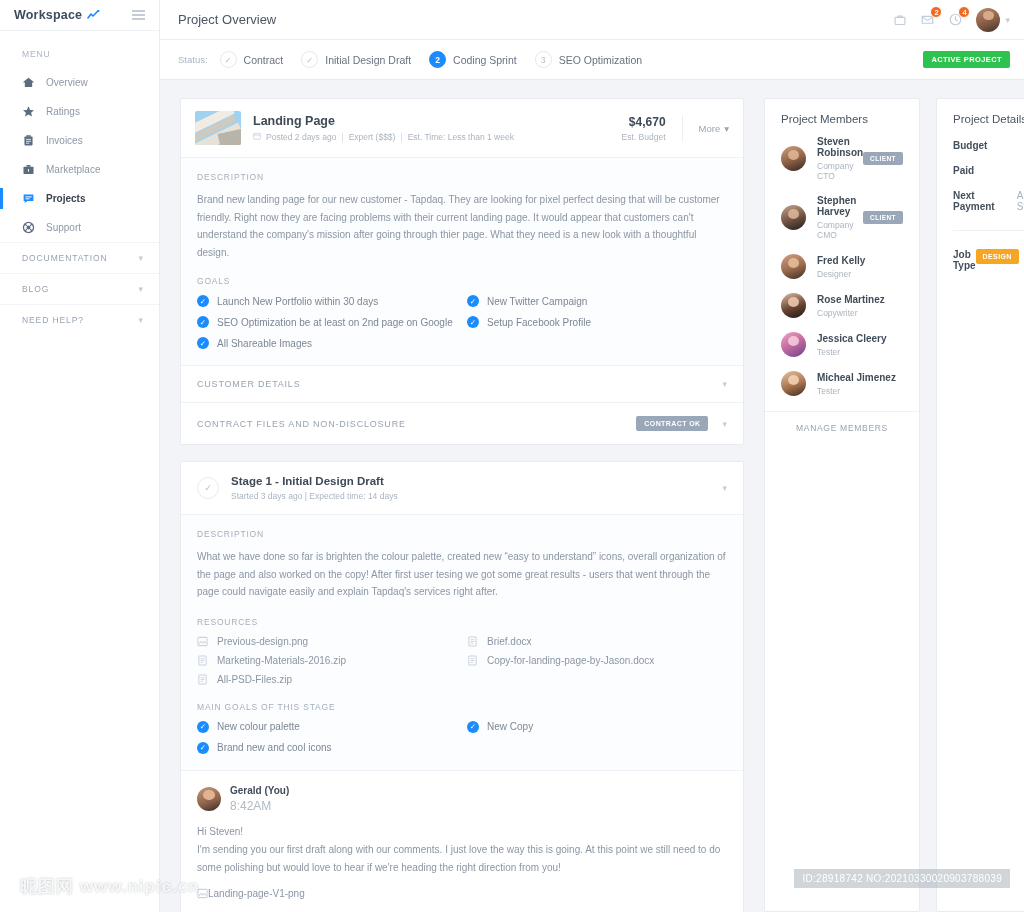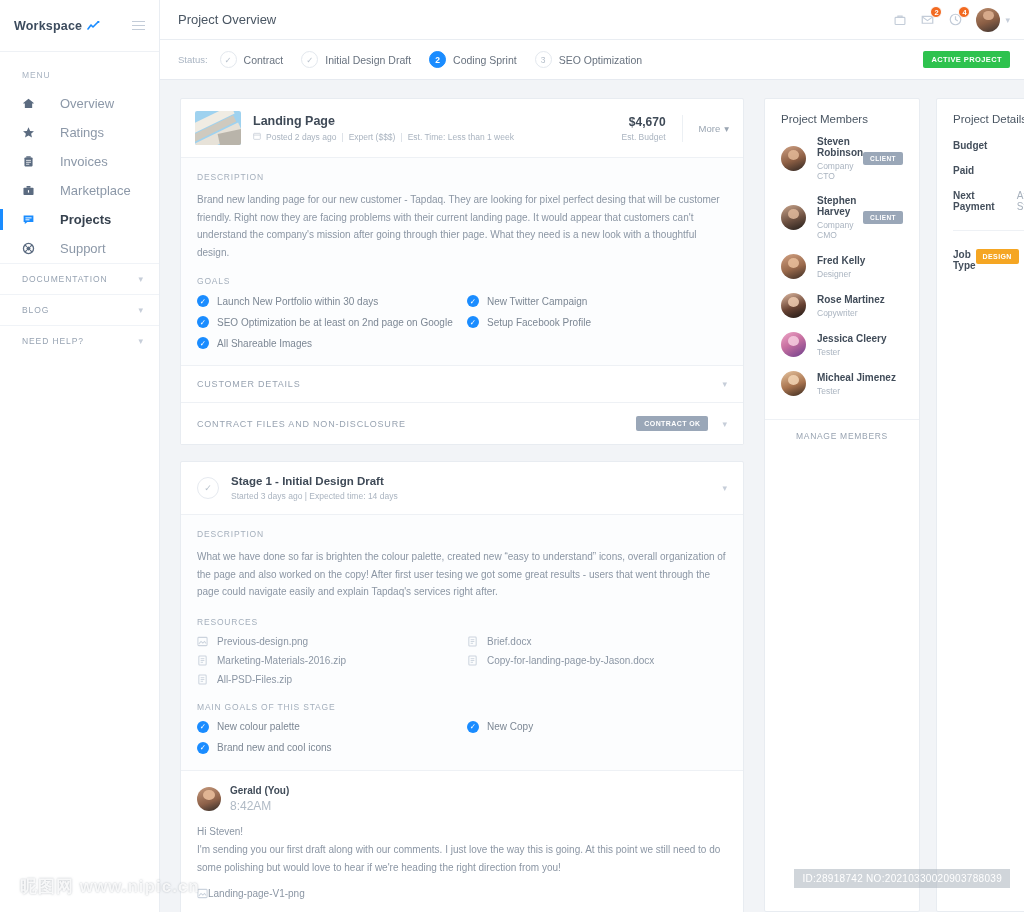--- a/index.html
+++ b/index.html
@@ -10,40 +10,40 @@
     overflow: hidden;
   }
   .app { display: flex; width: 1024px; height: 912px; position: relative; }
 
   
   .sidebar {
     width: 160px; height: 912px; background: #ffffff;
     border-right: 1px solid #e9edf2; flex: 0 0 160px;
   }
   .sb-brand {
-    height: 52px; display: flex; align-items: center;
+    height: 31px; display: flex; align-items: center;
     padding: 0 14px; border-bottom: 1px solid #eef1f5;
   }
   .sb-brand-title {
     font-size: 12.5px; font-weight: bold; color: #3d4c5e; letter-spacing: .2px;
   }
   .sb-brand-spark { margin-left: 5px; display: inline-flex; }
   .sb-hamburger { margin-left: auto; display: flex; flex-direction: column; gap: 2.5px; cursor: pointer; }
   .sb-hamburger i { display: block; width: 13px; height: 1.5px; background: #c3ccd8; }
 
   .sb-section-label {
     font-size: 8.5px; letter-spacing: .9px; color: #a9b4c2;
     padding: 18px 0 9px 22px; font-weight: normal;
   }
   .sb-item {
     display: flex; align-items: center; height: 29px;
     padding-left: 22px; position: relative; cursor: pointer;
   }
   .sb-ico { width: 22px; display: flex; align-items: center; color: #5b6b80; }
-  .sb-label { font-size: 13px; color: #8c98a8; margin-left: 16px; }
+  .sb-label { font-size: 10px; color: #8c98a8; margin-left: 2px; }
   .sb-item.active .sb-label { color: #37424f; font-weight: bold; }
   .sb-item.active .sb-ico { color: #1a8cff; }
   .sb-item.active::before {
     content:""; position:absolute; left:0; top:4px; bottom:4px; width:2.5px; background:#1a8cff;
   }
   .sb-group {
     display: flex; align-items: center; height: 31px; padding: 0 16px 0 22px;
     border-top: 1px solid #f0f3f7; cursor: pointer;
   }
   .sb-group-label { font-size: 8.5px; letter-spacing: .9px; color: #97a3b2; }
@@ -204,21 +204,21 @@
   .m6::after { background:#f3d6b6; }
   .m-meta { margin-left: 11px; min-width: 0; }
   .m-name { font-size: 10px; font-weight: bold; color: #414c59; }
   .m-role { font-size: 8.5px; color: #aab4c0; margin-top: 3px; }
   .client-tag {
     margin-left: auto; background: #9aa7b8; color: #fff; font-size: 6.5px; font-weight: bold;
     letter-spacing: .4px; padding: 3px 7px; border-radius: 2px;
   }
   .panel-foot {
     border-top: 1px solid #eef1f5; text-align: center; padding: 11px 0;
-    font-size: 8.5px; letter-spacing: .7px; color: #98a3b1; cursor: pointer; margin-top: 16px;
+    font-size: 8.5px; letter-spacing: .7px; color: #98a3b1; cursor: pointer; margin-top: 8px;
   }
   .d-row { display: flex; align-items: flex-start; padding: 7px 16px; }
   .d-key { font-size: 10px; font-weight: bold; color: #444f5c; }
   .d-val { margin-left: auto; font-size: 10px; color: #a6b0bc; }
   .d-sep { height: 1px; background: #eef1f5; margin: 11px 16px; }
   .tag { color: #fff; font-size: 7px; font-weight: bold; letter-spacing: .4px; padding: 4px 7px; border-radius: 2px; }
 
   
   .wm-left {
     position: absolute; left: 20px; bottom: 14px; font-size: 17px; font-weight: bold;

